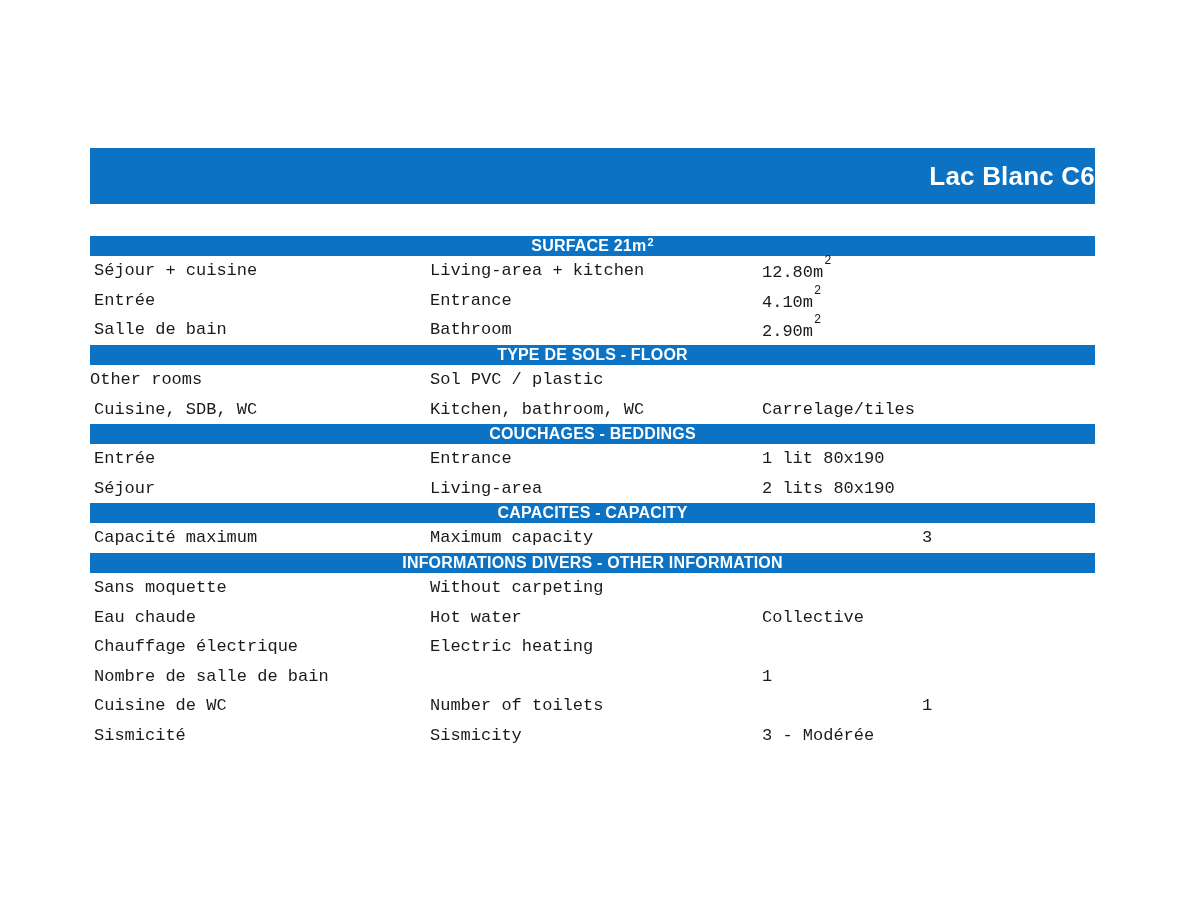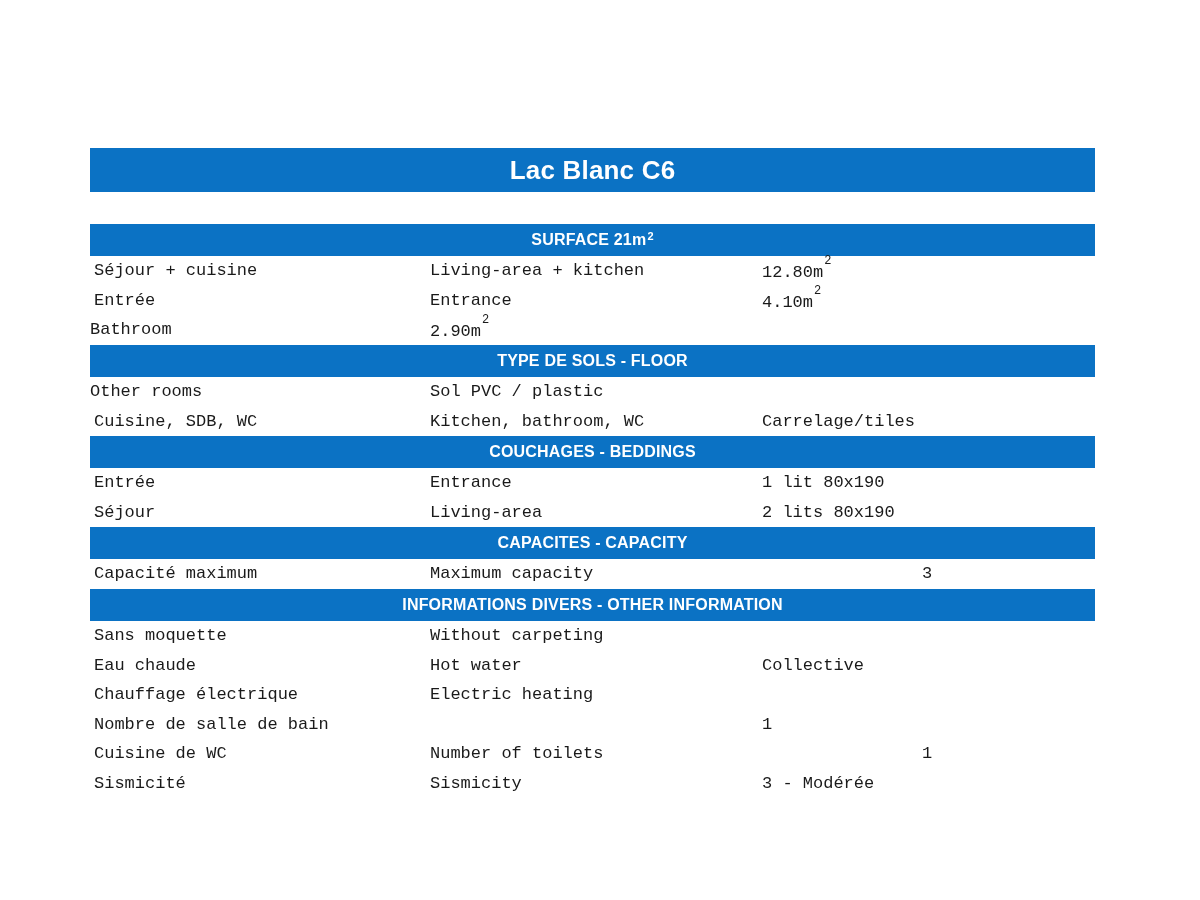--- a/index.html
+++ b/index.html
@@ -15,35 +15,35 @@
     background: #ffffff;
     overflow: hidden;
   }
   .sheet {
     position: absolute;
     left: 90px;
     top: 148px;
     width: 1005px;
   }
   .title-bar {
-    height: 44px;
+    height: 56px;
     background: #0b72c4;
     color: #ffffff;
     display: flex;
     align-items: center;
-    justify-content: center;
+    justify-content: flex-end;
     font-weight: bold;
     font-size: 26px;
     letter-spacing: 0.2px;
   }
   .gap {
     height: 32px;
   }
   .section-bar {
-    height: 32px;
+    height: 20px;
     background: #0b72c4;
     color: #ffffff;
     font-weight: bold;
     font-size: 16px;
     display: flex;
     align-items: center;
     justify-content: center;
     letter-spacing: 0.2px;
   }
   .section-bar sup {
@@ -93,20 +93,21 @@
       <div class="c3"><span>12.80m</span><sup>2</sup></div>
       <div class="c4"></div>
     </div>
     <div class="row">
       <div class="c1">Entrée</div>
       <div class="c2">Entrance</div>
       <div class="c3"><span>4.10m</span><sup>2</sup></div>
       <div class="c4"></div>
     </div>
     <div class="row">
+      <div class="c1">Salle de bain</div>
       <div class="c2">Bathroom</div>
       <div class="c3"><span>2.90m</span><sup>2</sup></div>
       <div class="c4"></div>
     </div>
 
     <div class="section-bar">
       <span>TYPE DE SOLS - FLOOR</span>
     </div>
     <div class="row">
       <div class="c2">Other rooms</div>

